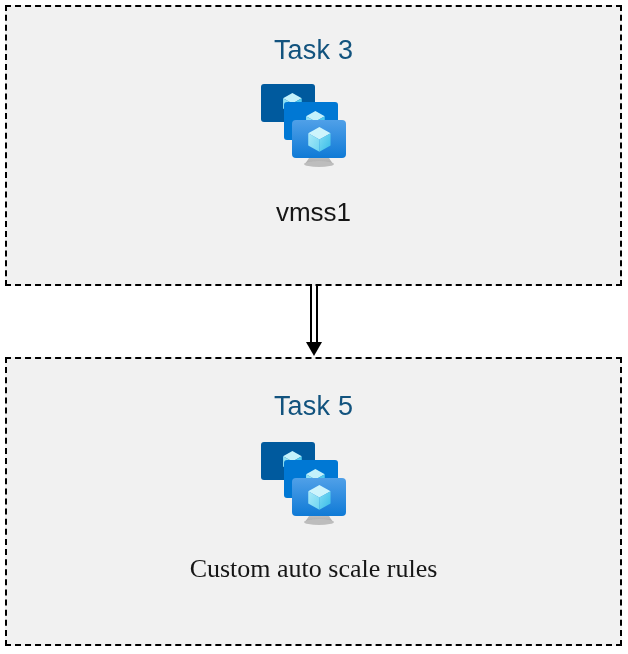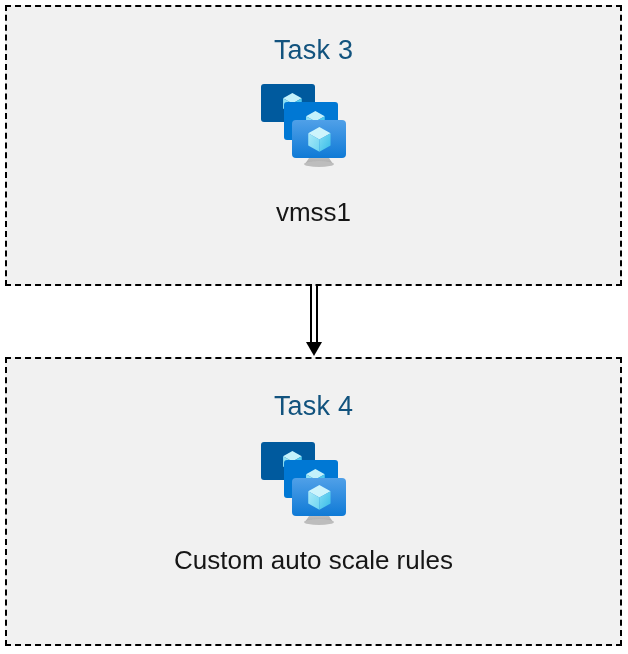--- a/index.html
+++ b/index.html
@@ -54,21 +54,21 @@
   #task-box-bottom .task-title { margin-top: 34px; }
 
   .caption-block {
     text-align: left;
     color: #161616;
     font-size: 26px;
     line-height: 33px;
     white-space: nowrap;
   }
   #task-box-top .caption-block { margin-top: 22px; }
-  #task-box-bottom .caption-block { margin-top: 12px; }
+  #task-box-bottom .caption-block { margin-top: 20px; font-family: Liberation Serif, serif; }
 
   
   .vmss-icon { display: block; }
   #task-box-top .vmss-icon { margin-top: 16px; }
   #task-box-bottom .vmss-icon { margin-top: 18px; }
 
   
   #connector-arrow {
     position: absolute;
     left: 296px;
@@ -137,21 +137,21 @@
   </div>
 
   <svg id="connector-arrow" viewBox="0 0 36 74">
     <line x1="15" y1="0" x2="15" y2="60" stroke="#000000" stroke-width="2"></line>
     <line x1="21" y1="0" x2="21" y2="60" stroke="#000000" stroke-width="2"></line>
     <polygon points="10,58 26,58 18,72" fill="#000000"></polygon>
   </svg>
 
   <div class="task-box" id="task-box-bottom">
 
-    <div class="task-title">Task 4</div>
+    <div class="task-title">Task 5</div>
 
     <svg class="vmss-icon" width="110" height="94" viewBox="0 0 110 94">
       <defs>
         <linearGradient id="frontScreenB" x1="0" y1="0" x2="0" y2="1">
           <stop offset="0" stop-color="#50a0e8"></stop>
           <stop offset="1" stop-color="#0f7ad6"></stop>
         </linearGradient>
         <linearGradient id="standB" x1="0" y1="0" x2="0" y2="1">
           <stop offset="0" stop-color="#d6d6d6"></stop>
           <stop offset="1" stop-color="#a8a8a8"></stop>

